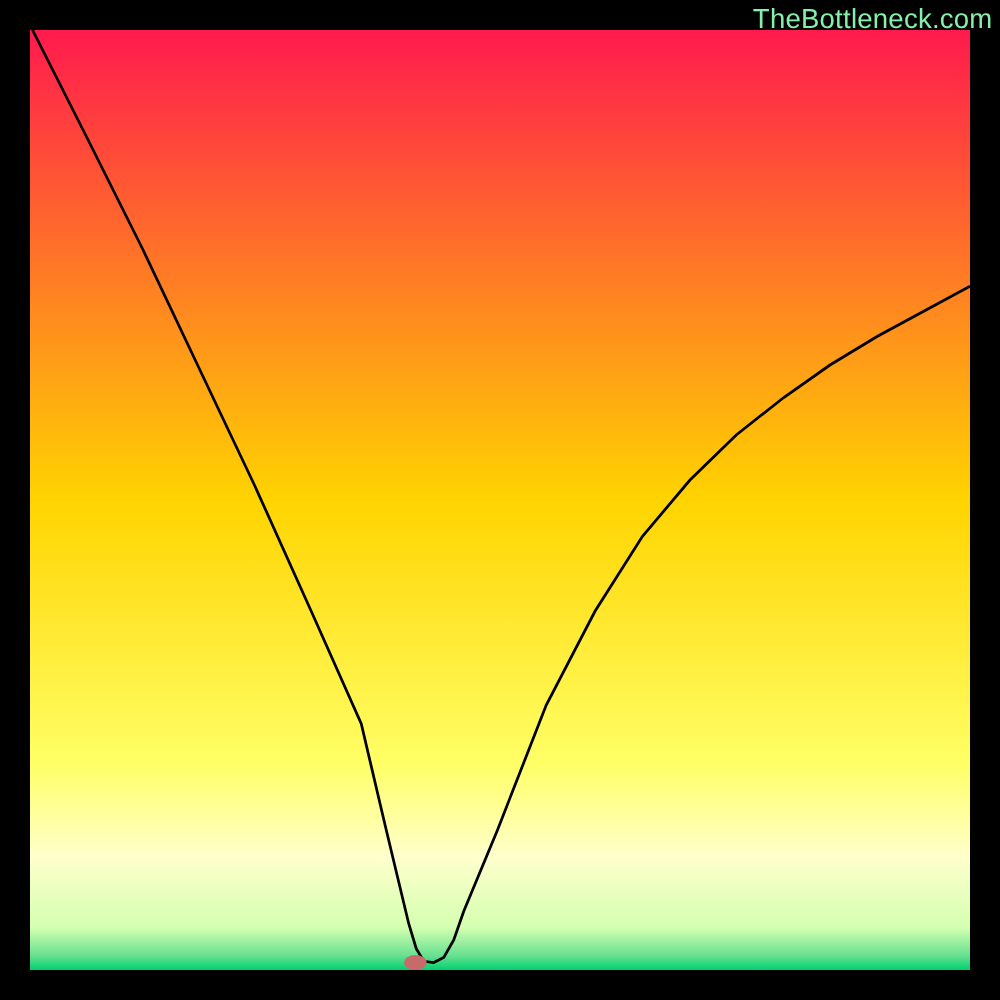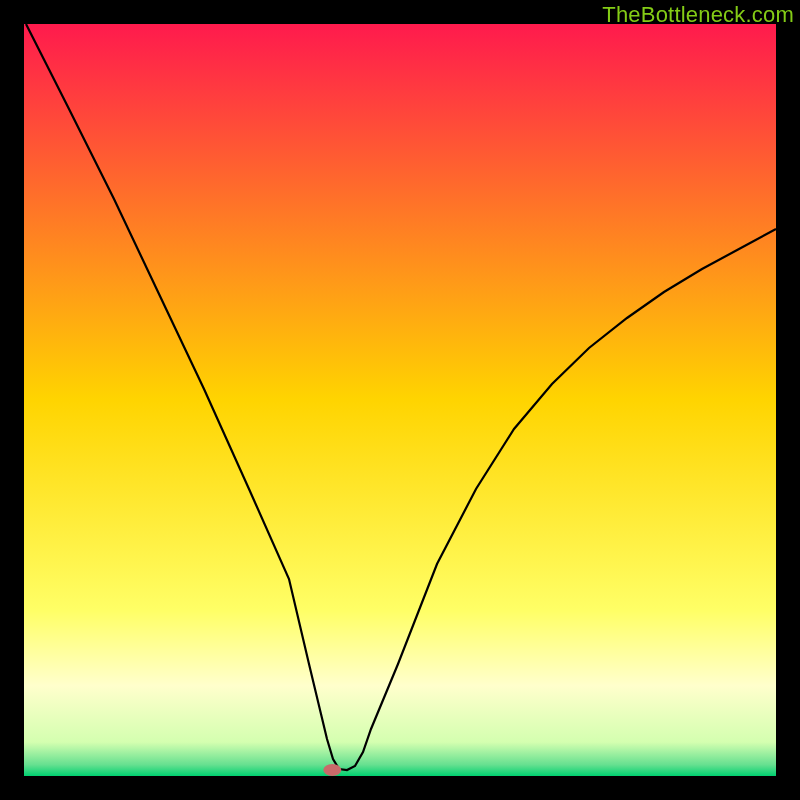--- a/index.html
+++ b/index.html
@@ -23,21 +23,21 @@
     position: absolute;
     left: 0;
     top: 0;
     width: 752px;
     height: 752px;
   }
   .watermark {
     position: absolute;
     top: 2px;
     right: 6px;
-    color: #84cc16;
+    color: #86efac;
     font-size: 22px;
     font-weight: 500;
     letter-spacing: 0.2px;
     user-select: none;
   }
   svg {
     display: block;
   }
 </style>
 </head>

